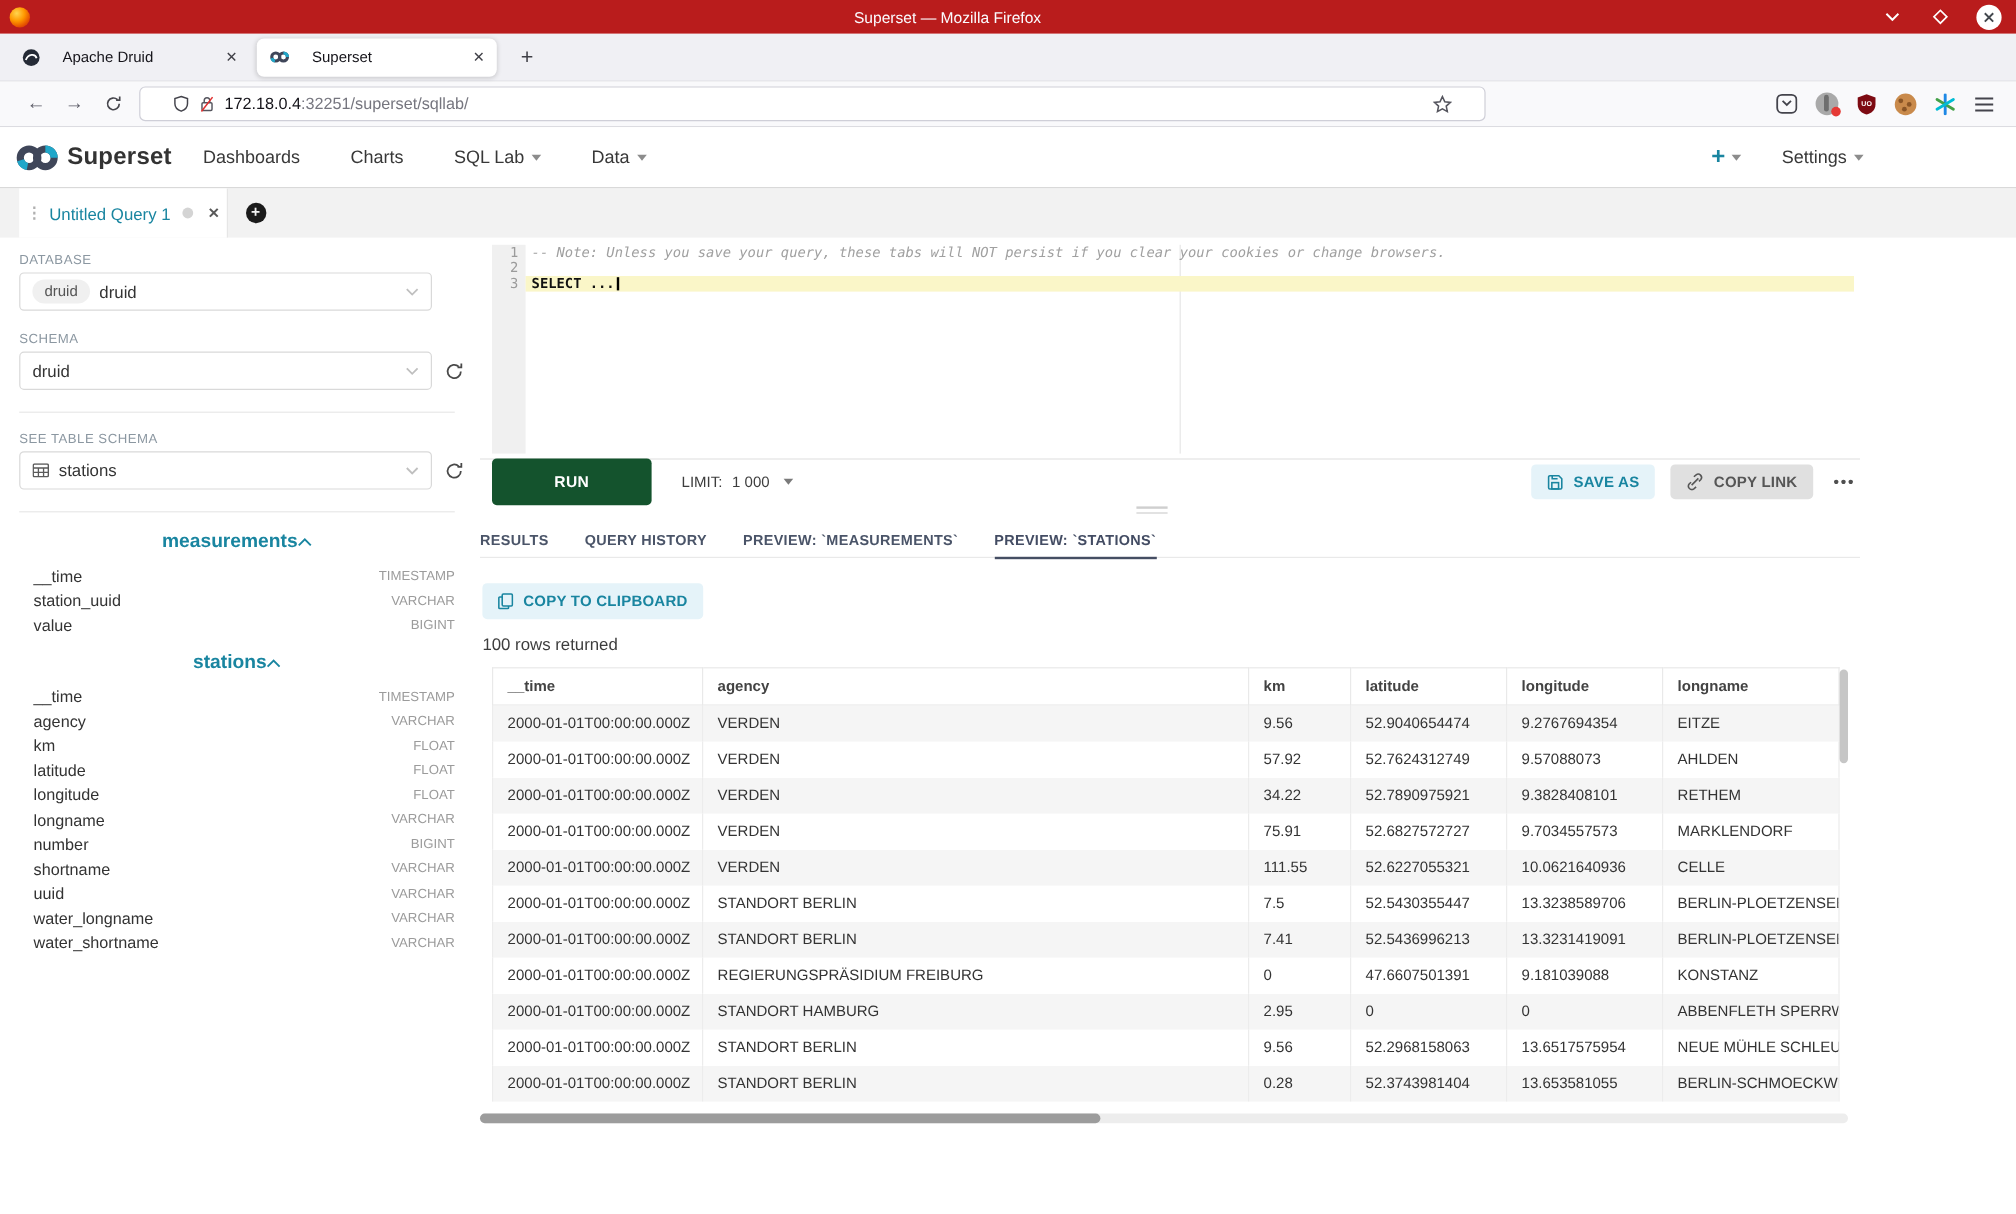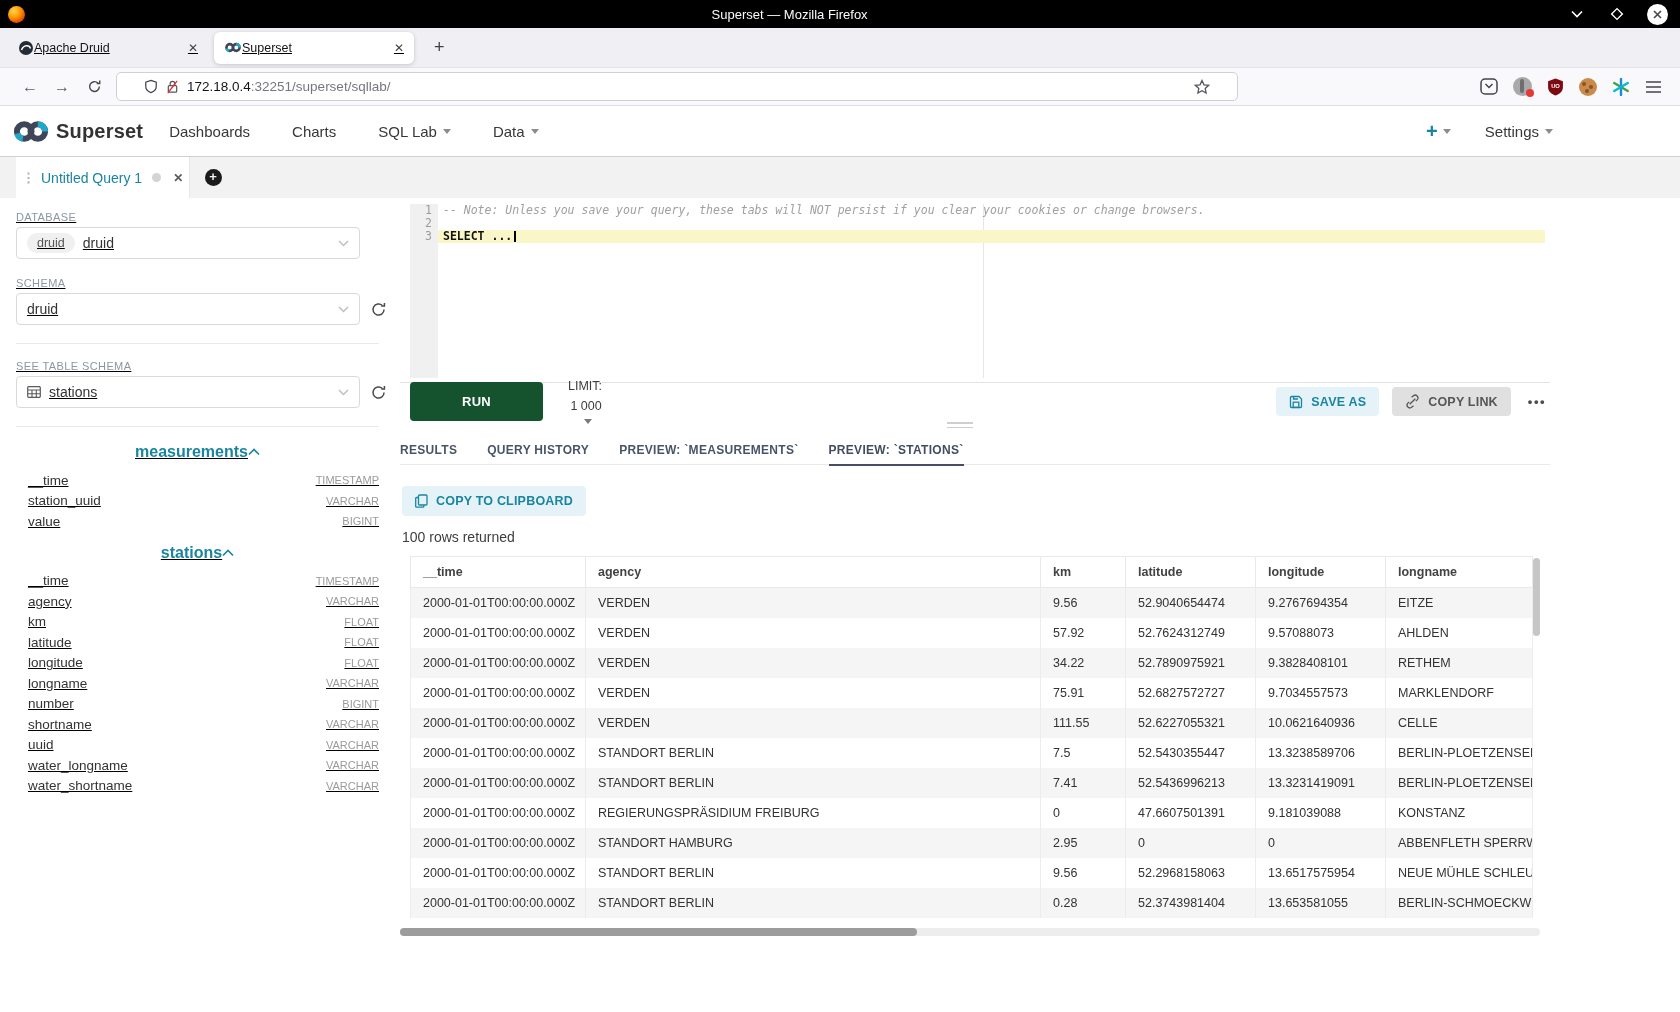--- a/index.html
+++ b/index.html
@@ -1,29 +1,29 @@
 <!DOCTYPE html>
 <html><head>
 <meta charset="utf-8">
 <style>
   * { margin:0; padding:0; box-sizing:border-box; }
   html,body { width:1680px; height:1012px; overflow:hidden; background:#fff;
     font-family:"Liberation Sans", sans-serif; }
 
   
-  .titlebar { height:28px; background:#000000; display:flex; align-items:center; position:relative; }
+  .titlebar { height:28px; background:#b91c1c; display:flex; align-items:center; position:relative; }
   .ff-logo { width:17px; height:17px; border-radius:50%; margin-left:8px;
     background:radial-gradient(circle at 35% 30%, #ffd54f 0%, #ff9800 40%, #e65100 70%, #b71c1c 100%); }
   .win-title { position:absolute; left:47%; transform:translateX(-50%); color:#fbfbfe; font-size:13px; }
   .win-controls { margin-left:auto; display:flex; align-items:center; gap:18px; padding-right:12px; }
   .win-btn { display:flex; align-items:center; justify-content:center; width:22px; height:22px; }
   .win-close-bg { width:21px; height:21px; border-radius:50%; background:#fff; display:flex; align-items:center; justify-content:center; }
 
   .tabbar { height:40px; background:#f0f0f4; display:flex; align-items:center; padding-left:8px; border-bottom:1px solid #e2e2e7; }
-  .b-tab { height:32px; width:200px; display:flex; align-items:center; gap:0; padding:0 10px; border-radius:6px; margin-right:6px;text-decoration:underline; }
+  .b-tab { height:32px; width:200px; display:flex; align-items:center; gap:18px; padding:0 10px; border-radius:6px; margin-right:6px; }
   .b-tab.active { background:#fff; box-shadow:0 1px 4px rgba(0,0,0,.18); }
   .b-tab .b-label { flex:1; font-size:12.5px; color:#15141a; white-space:nowrap; overflow:hidden; }
   .b-close { font-size:12px; color:#3f3f46; }
   .new-tab-btn { font-size:18px; color:#3f3f46; margin-left:6px; padding:0 8px; }
 
   .toolbar { height:38px; background:#f9f9fb; border-bottom:1px solid #dcdce1; display:flex; align-items:center; padding:0 14px; }
   .nav-arrow { font-size:16px; color:#5b5b66; width:32px; text-align:center; }
   .urlbar { width:1122px; height:29px; background:#fff; border:1px solid #cfcfd8; border-radius:5px;
     display:flex; align-items:center; padding:0 27px; gap:8px; margin-left:6px; }
   .url-text { font-size:13.5px; flex:1; white-space:nowrap; overflow:hidden; }
@@ -53,21 +53,21 @@
   .q-tab { width:174px; background:#fff; display:flex; align-items:center; padding:0 10px 0 6px; border-right:1px solid #e6e6e6; }
   .drag-dots { color:#b0b0b0; font-size:13px; font-weight:bold; margin-right:6px; }
   .q-tab-label { color:#1985a0; font-size:14px; white-space:nowrap; }
   .q-dot { width:9px; height:9px; border-radius:50%; background:#d4d4d4; margin-left:10px; flex:none; }
   .q-close { color:#595959; font-size:12px; font-weight:bold; margin-left:12px; }
   .add-tab { width:46px; display:flex; align-items:center; justify-content:center; }
   .plus-circle { width:17px; height:17px; border-radius:50%; background:#1b1b1b; color:#f2f2f2; font-size:13px; line-height:16px; text-align:center; font-weight:bold; }
 
   
   .content { display:flex; height:814px; }
-  .sidebar { width:395px; flex:none; padding:13px 16px 0 16px;text-decoration:underline; }
+  .sidebar { width:395px; flex:none; padding:13px 16px 0 16px; }
   .main { flex:1; position:relative; }
 
   
   .sb-label { font-size:11px; color:#8b97a1; letter-spacing:.4px; margin-bottom:4px; }
   .field-row { display:flex; align-items:center; margin-bottom:18px; }
   .select { flex:0 0 344px; height:32px; border:1px solid #d9d9d9; border-radius:4px; background:#fff;
     display:flex; align-items:center; padding:0 10px; gap:8px; }
   .select .sel-text { font-size:14px; color:#333; }
   .sel-chev { margin-left:auto; display:flex; }
   .pill { background:#f0f0f0; border-radius:10px; padding:3px 10px; font-size:12.5px; color:#555; }
@@ -91,21 +91,21 @@
   .ed-txt { flex:1; padding-left:5px; white-space:nowrap; }
   .comment { color:#a0a0a0; font-style:italic; }
   .sql-active { background:#faf6c8; font-weight:bold; color:#111; }
   .ed-caret { display:inline-block; width:2px; height:11px; background:#000; vertical-align:middle; margin-left:2px; }
 
   
   .run-bar { position:absolute; left:5px; top:184px; width:1150px; height:38px; border-top:1px solid #e3e3e3;
     display:flex; align-items:center; padding-left:10px; }
   .run-btn { width:133px; height:39px; background:#14532d; color:#fff; font-size:13px; font-weight:bold;
     border:none; border-radius:4px; display:flex; align-items:center; justify-content:center; letter-spacing:.3px; }
-  .limit { margin-left:25px; display:flex; align-items:center; gap:6px; font-size:12.5px; color:#3d3d3d;flex-direction:column; }
+  .limit { margin-left:25px; display:flex; align-items:center; gap:6px; font-size:12.5px; color:#3d3d3d; }
   .limit-val { margin-left:2px; }
   .limit .caret-down { border-top-color:#7a7a7a; margin-left:6px; }
   .right-btns { margin-left:auto; display:flex; align-items:center; gap:13px; }
   .btn { height:29px; border:none; border-radius:4px; padding:0 13px; display:flex; align-items:center; gap:8px;
     font-size:12.5px; font-weight:bold; letter-spacing:.2px; }
   .btn-saveas { background:#e5f3f9; color:#1985a0; }
   .btn-copylink { background:#e0e0e0; color:#565656; }
   .more-dots { color:#4f4f4f; font-size:13px; font-weight:bold; letter-spacing:1.5px; padding:0 4px; }
 
   .drag-handle { position:absolute; left:552px; top:224px; width:26px; }

